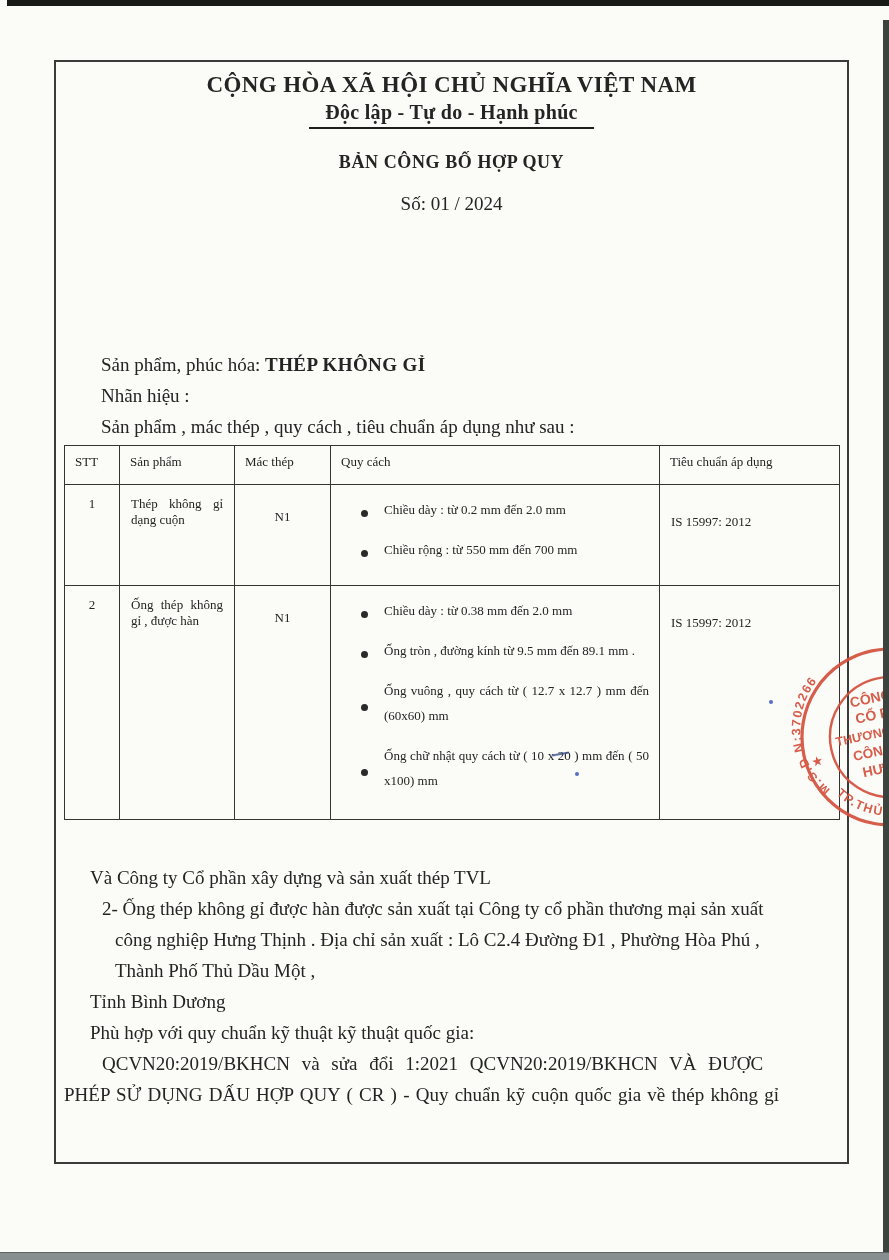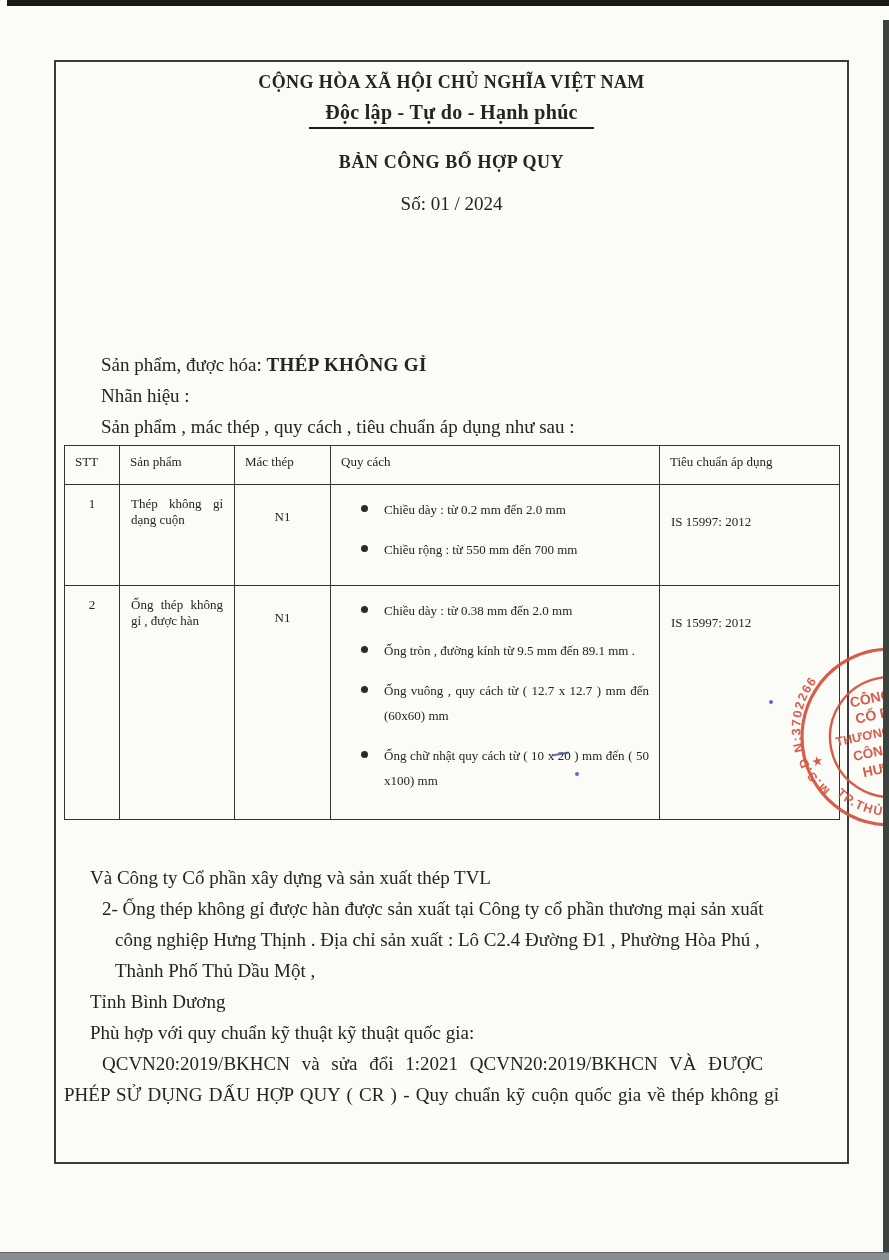--- a/index.html
+++ b/index.html
@@ -14,21 +14,21 @@
   .scan-right{position:absolute;top:20px;right:0;width:6px;height:1233px;background:#3c423e;z-index:40;}
   .scan-bottom{position:absolute;left:0;right:0;bottom:0;height:7px;background:#878e90;border-top:1px solid #5d6366;z-index:41;}
 
   
   .doc{
     position:absolute;left:54px;top:60px;width:791px;height:1100px;
     border:2px solid #3b3b3b;background:transparent;
   }
   .abs{position:absolute;}
 
-  .nat-title{width:100%;top:10px;text-align:center;font-weight:bold;font-size:18px;letter-spacing:.4px;}
+  .nat-title{width:100%;top:10px;text-align:center;font-weight:bold;font-size:23px;letter-spacing:.4px;}
   .motto-wrap{width:100%;top:39px;text-align:center;}
   .motto{display:inline-block;font-weight:bold;font-size:20px;border-bottom:2px solid #1e1e1e;padding:0 16px 3px 16px;letter-spacing:.3px;}
   .doc-title{width:100%;top:90px;text-align:center;font-weight:bold;font-size:18px;letter-spacing:.6px;}
   .doc-no{width:100%;top:131px;text-align:center;font-size:19px;}
 
   .info{left:38px;top:160px;right:38px;font-size:19px;line-height:33px;}
   .product{left:45px;top:287px;right:30px;font-size:19px;line-height:31px;}
   .product .bold-val{font-weight:bold;letter-spacing:.4px;}
 
   table.spec{
@@ -39,21 +39,21 @@
   table.spec th{font-weight:normal;text-align:left;padding:8px 8px 6px 10px;height:24px;}
   th.c-stt,td.c-stt{text-align:center;}
   td.c-stt{padding-top:11px;}
   th.c-mac{text-align:center;}
   td.c-mac{text-align:center;padding-top:24px;}
   td.c-sp{padding:11px 11px 0 11px;text-align:justify;}
   td.c-qc{padding:12px 10px 0 0;}
   td.c-tc{padding:29px 6px 0 11px;}
   tr.r1{height:101px;}
   tr.r2{height:234px;}
-  .spec-item{display:flex;align-items:flex-start;padding-left:30px;margin-bottom:15px;}
+  .spec-item{display:flex;align-items:center;padding-left:30px;margin-bottom:15px;}
   .spec-item .dot{width:7px;height:7px;border-radius:50%;background:#2a2a2a;margin:8px 16px 0 0;flex:0 0 auto;}
   .spec-item .txt{flex:1;text-align:justify;line-height:25px;}
 
   .notes{left:0;top:800px;right:0;font-size:19px;}
   .notes .nline{line-height:31px;white-space:nowrap;}
   .n-i46{margin-left:46px;}
   .n-i34{margin-left:34px;}
   .n-i59{margin-left:59px;}
   .n-i8{margin-left:8px;}
   .n-just{word-spacing:7px;}
@@ -78,21 +78,21 @@
 
   <div class="abs nat-title">CỘNG HÒA XÃ HỘI CHỦ NGHĨA VIỆT NAM</div>
   <div class="abs motto-wrap">
     <span class="motto">Độc lập - Tự do - Hạnh phúc</span>
   </div>
   <div class="abs doc-title">BẢN CÔNG BỐ HỢP QUY</div>
   <div class="abs doc-no">Số: 01 / 2024</div>
 
 
   <div class="abs product">
-    <div><span>Sản phẩm, được hóa: </span><span class="bold-val">THÉP KHÔNG GỈ</span></div>
+    <div><span>Sản phẩm, phúc hóa: </span><span class="bold-val">THÉP KHÔNG GỈ</span></div>
     <div>Nhãn hiệu :</div>
     <div>Sản phẩm , mác thép , quy cách , tiêu chuẩn áp dụng như sau :</div>
   </div>
 
   <table class="spec">
     <colgroup>
         <col style="width:55px">
         <col style="width:115px">
         <col style="width:96px">
         <col style="width:329px">

